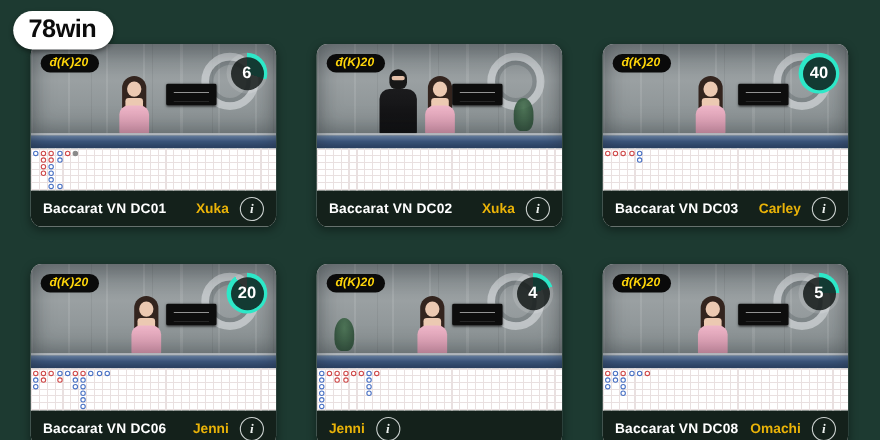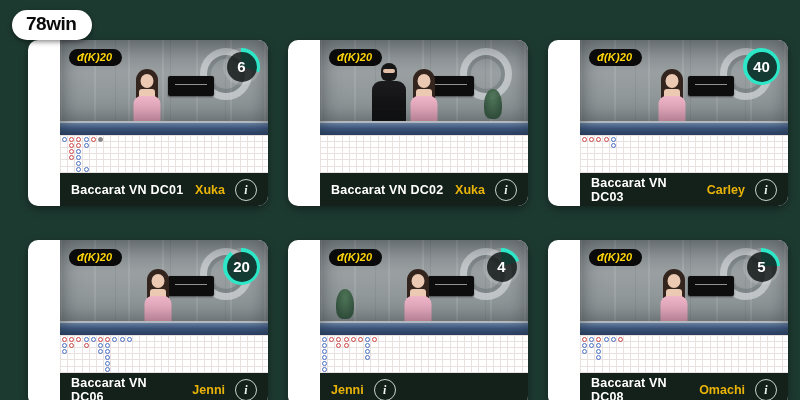--- a/index.html
+++ b/index.html
@@ -4,34 +4,34 @@
 <style>
   * { margin:0; padding:0; box-sizing:border-box; }
   html,body { width:800px; height:400px; overflow:hidden; }
   body { font-family:"Liberation Sans", sans-serif; background:var(--bg,#1d3a31); }
 
   .page { position:relative; width:800px; height:400px; background:var(--bg,#1d3a31); }
 
   .logo {
     position:absolute; left:12px; top:10px; z-index:20;
     background:#ffffff; border-radius:20px; padding:3px 16px 5px 14px;
-    font-size:19px; font-weight:800; color:#0b0b0b; letter-spacing:-0.5px;
+    font-size:23px; font-weight:800; color:#0b0b0b; letter-spacing:-0.5px;
     box-shadow:0 2px 5px rgba(0,0,0,0.45);
   }
 
   .grid {
     position:absolute; left:28px; top:40px;
     display:grid; grid-template-columns:repeat(3,240px); grid-template-rows:repeat(2,166px);
     column-gap:20px; row-gap:34px;
   }
 
   .card {
-    width:240px; height:166px; border-radius:10px; overflow:hidden;
+    width:223px; height:166px; border-radius:10px; overflow:hidden;
     background:#fff; box-shadow:0 3px 9px rgba(0,0,0,0.4);
-    display:flex; flex-direction:column; position:relative;padding-left:32px;
+    display:flex; flex-direction:column; position:relative;
   }
 
   
   .video { position:relative; height:95px; overflow:hidden;
     background:linear-gradient(180deg,#82898c 0%,#9aa0a2 35%,#8d9496 70%,#767e81 100%); }
   .panels { position:absolute; inset:0;
     background:repeating-linear-gradient(90deg, rgba(255,255,255,0.10) 0 2px, transparent 2px 34px),
                repeating-linear-gradient(90deg, rgba(0,0,0,0.06) 0 1px, transparent 1px 55px); }
   .porthole { position:absolute; width:52px; height:52px; right:16px; top:8px;
     border:7px solid rgba(205,210,212,0.75); border-radius:50%;

